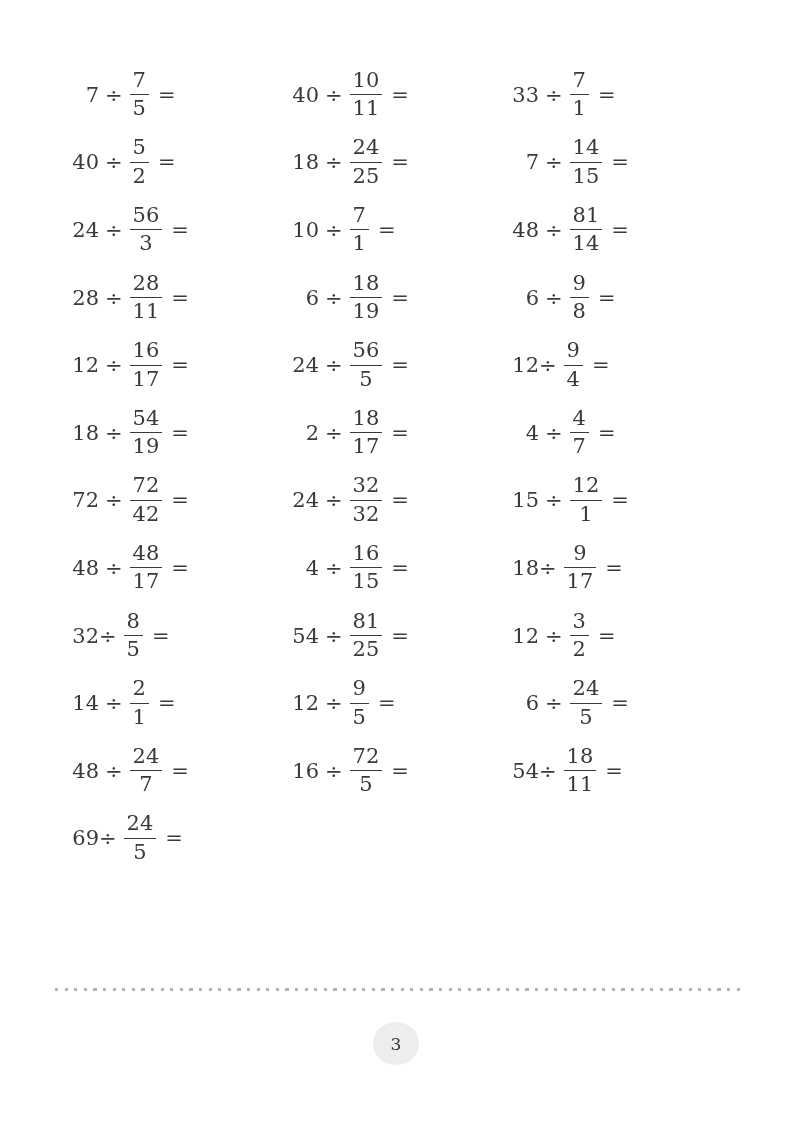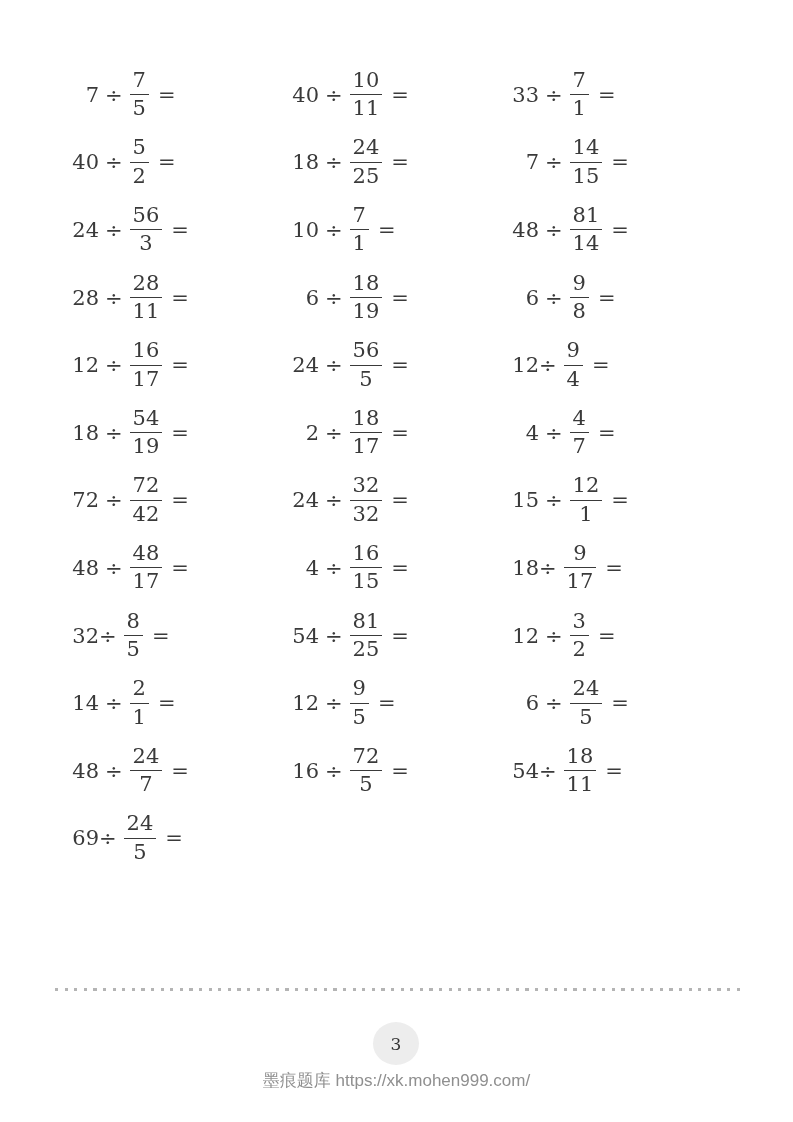--- a/index.html
+++ b/index.html
@@ -381,14 +381,13 @@
             <span class="den">5</span>
           </span>
           <span class="equals">=</span>
         </div>
       </div>
     </div>
   <div class="divider"></div>
   <div class="badge">
     <span>3</span>
   </div>
-  <div class="footer">墨痕题库 https://xk.mohen999.com/</div>
 </div>
 
 </body></html>

